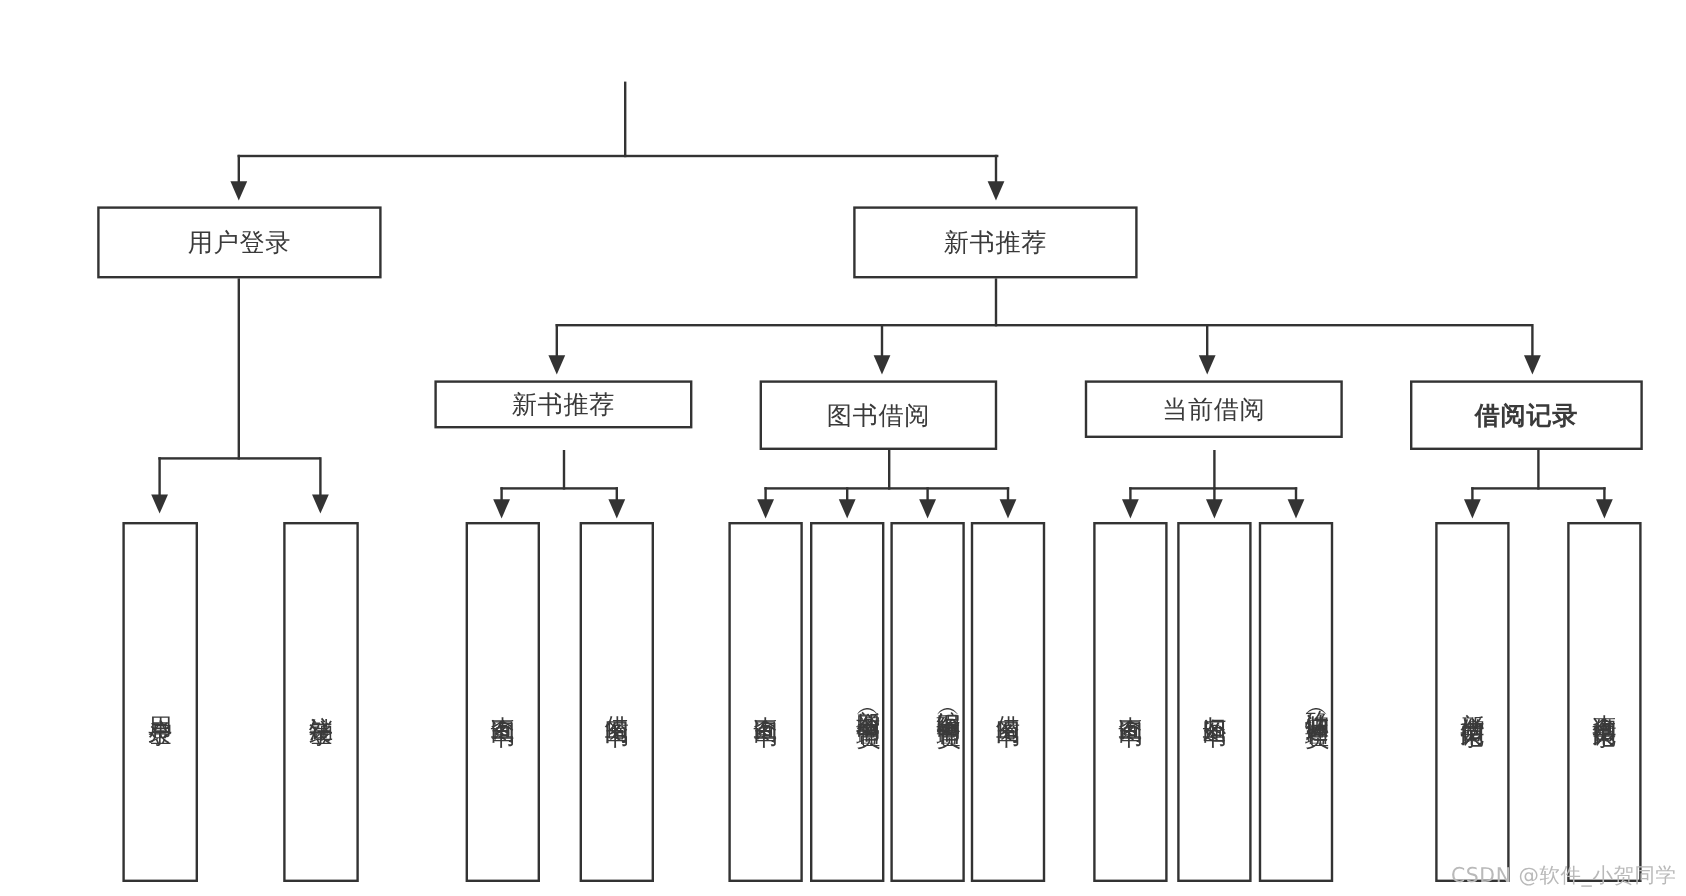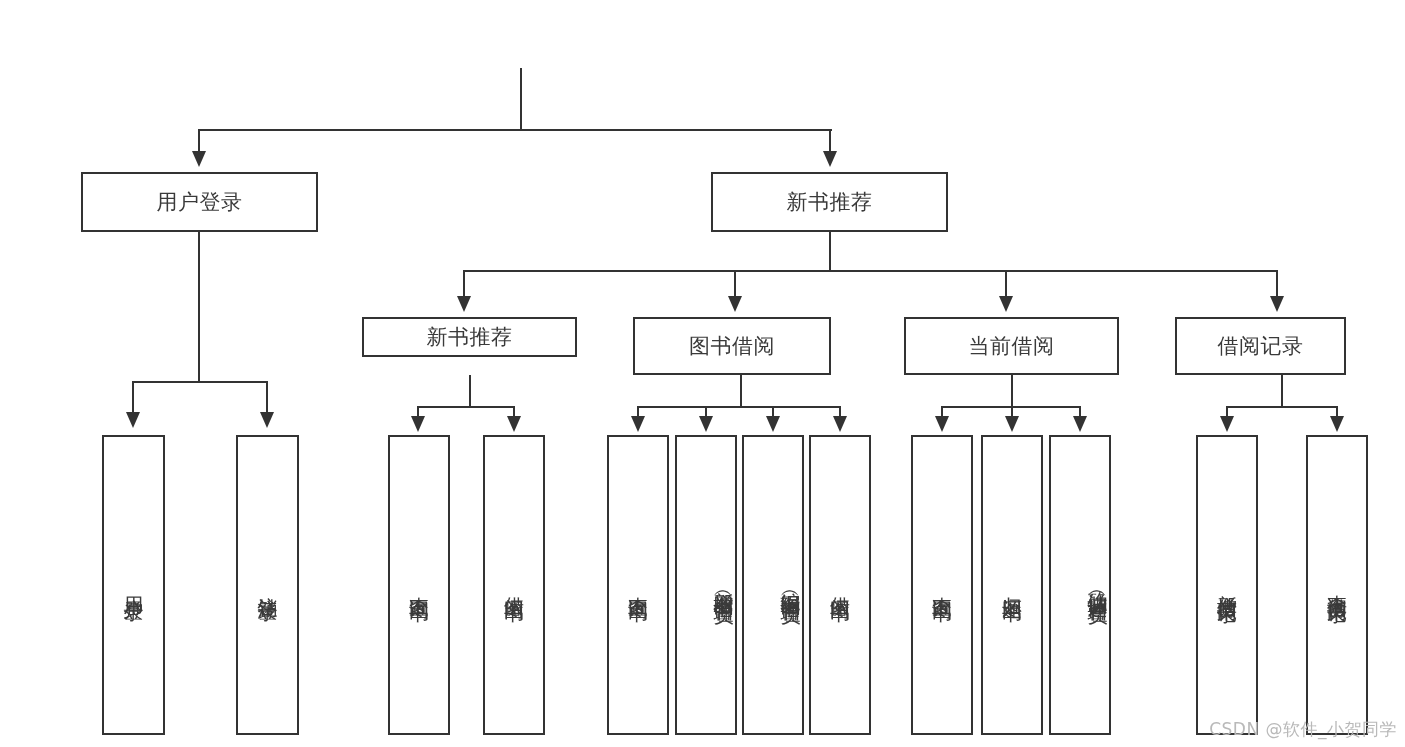--- a/index.html
+++ b/index.html
@@ -107,24 +107,24 @@
   <div class="arrow" style="left:999px; top:296px;"></div>
   <div class="edge v" style="left:1276px; top:270px; width:2px; height:28px;"></div>
   <div class="arrow" style="left:1270px; top:296px;"></div>
 
   <div class="node" style="left:362px; top:317px; width:215px; height:40px;">
     <span>新书推荐</span>
   </div>
   <div class="node" style="left:633px; top:317px; width:198px; height:58px;">
     <span>图书借阅</span>
   </div>
-  <div class="node" style="left:904px; top:317px; width:215px; height:58px;">
+  <div class="node" style="left:904px; top:317px; width:215px; height:48px;">
     <span>当前借阅</span>
   </div>
-  <div class="node" style="left:1175px; top:317px; width:171px; height:58px;">
+  <div class="node" style="left:1175px; top:317px; width:194px; height:58px;font-weight:bold;">
     <span>借阅记录</span>
   </div>
 
   <div class="edge v" style="left:469px; top:375px; width:2px; height:33px;"></div>
   <div class="edge h" style="left:417px; top:406px; width:98px; height:2px;"></div>
   <div class="edge v" style="left:417px; top:406px; width:2px; height:12px;"></div>
   <div class="arrow" style="left:411px; top:416px;"></div>
   <div class="edge v" style="left:513px; top:406px; width:2px; height:12px;"></div>
   <div class="arrow" style="left:507px; top:416px;"></div>
 

